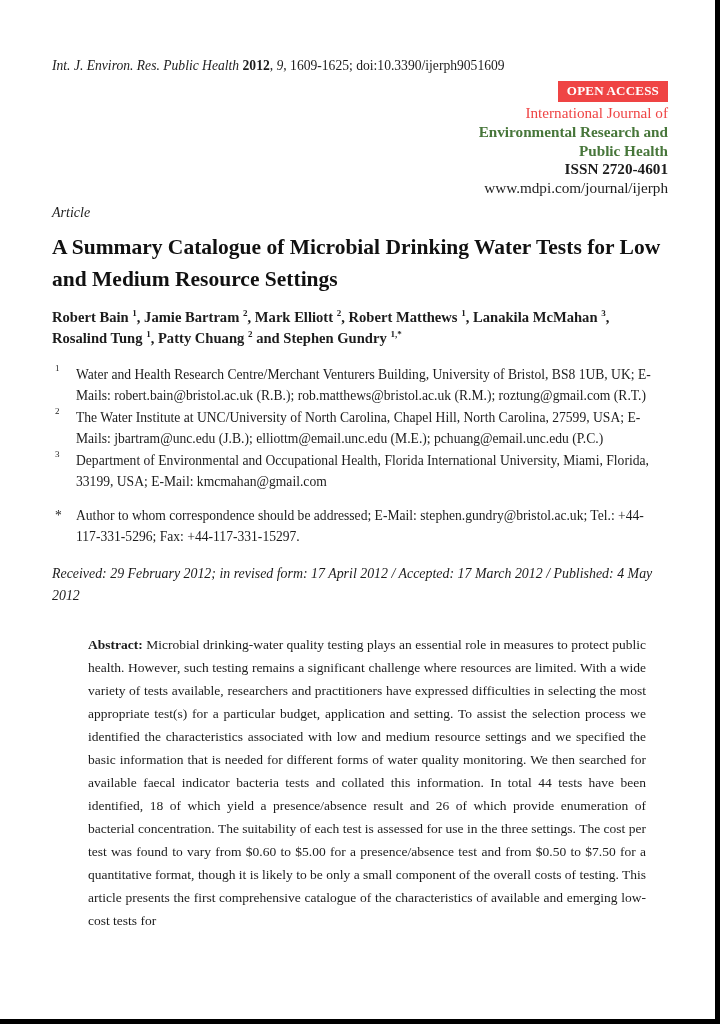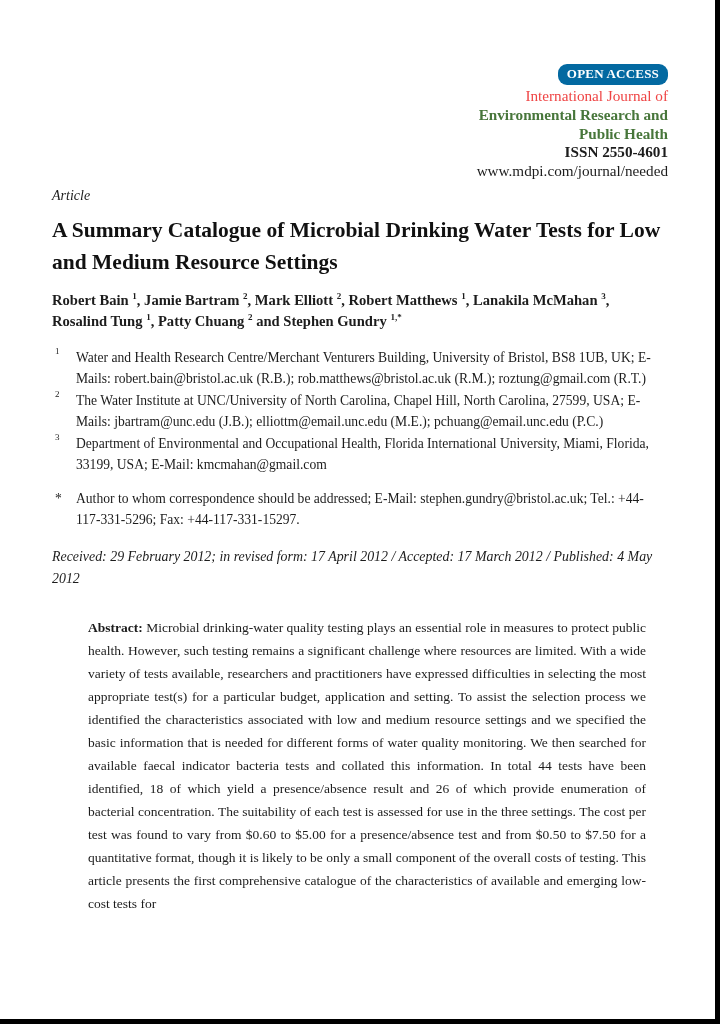--- a/index.html
+++ b/index.html
@@ -78,31 +78,32 @@
   .ab-label{font-weight:bold;}
   .edge-right{position:absolute;right:0;top:0;width:5px;height:1024px;background:#000;}
   .edge-bottom{position:absolute;left:0;bottom:0;width:720px;height:5px;background:#000;}
 </style>
 </head>
 <body>
 
 <div class="page">
   <div class="content">
 
+    <div class="citation"><span style="font-style: italic;">Int. J. Environ. Res. Public Health </span><span style="font-weight: bold;">2012</span><span>, </span><span style="font-style: italic;">9</span><span>, 1609-1625; doi:10.3390/ijerph9051609</span></div>
 
     <div class="badge-row">
-      <span class="badge" style="color: rgb(255, 255, 255); background: #0369a1; border-radius: 9px;">OPEN ACCESS</span>
+      <span class="badge" style="color: rgb(255, 255, 255); background: #ef4444;">OPEN ACCESS</span>
     </div>
 
     <div class="masthead">
       <div style="color: #ef4444;">International Journal of</div>
       <div class="jbold" style="color: rgb(71, 118, 58);">Environmental Research and</div>
       <div class="jbold" style="color: rgb(71, 118, 58); text-align: right;">Public Health</div>
-      <div class="issn">ISSN 2550-4601</div>
-      <div class="site">www.mdpi.com/journal/needed</div>
+      <div class="issn">ISSN 2720-4601</div>
+      <div class="site">www.mdpi.com/journal/ijerph</div>
     </div>
 
     <div class="article-type">Article</div>
 
     <h1 class="title">A Summary Catalogue of Microbial Drinking Water Tests for Low and Medium Resource Settings</h1>
 
     <div class="authors">Robert Bain <sup>1</sup>, Jamie Bartram <sup>2</sup>, Mark Elliott <sup>2</sup>, Robert Matthews <sup>1</sup>, Lanakila McMahan <sup>3</sup>, Rosalind Tung <sup>1</sup>, Patty Chuang <sup>2</sup> and Stephen Gundry <sup>1,*</sup></div>
 
     <div class="aff-list">
         <div class="hang"><sup class="marker">1</sup><span>Water and Health Research Centre/Merchant Venturers Building, University of Bristol, BS8 1UB, UK; E-Mails: robert.bain@bristol.ac.uk (R.B.); rob.matthews@bristol.ac.uk (R.M.); roztung@gmail.com (R.T.)</span></div>

